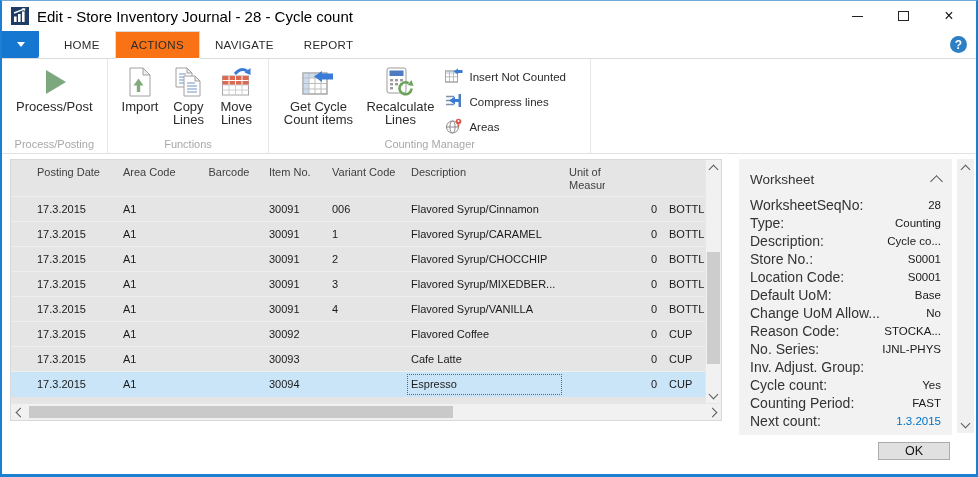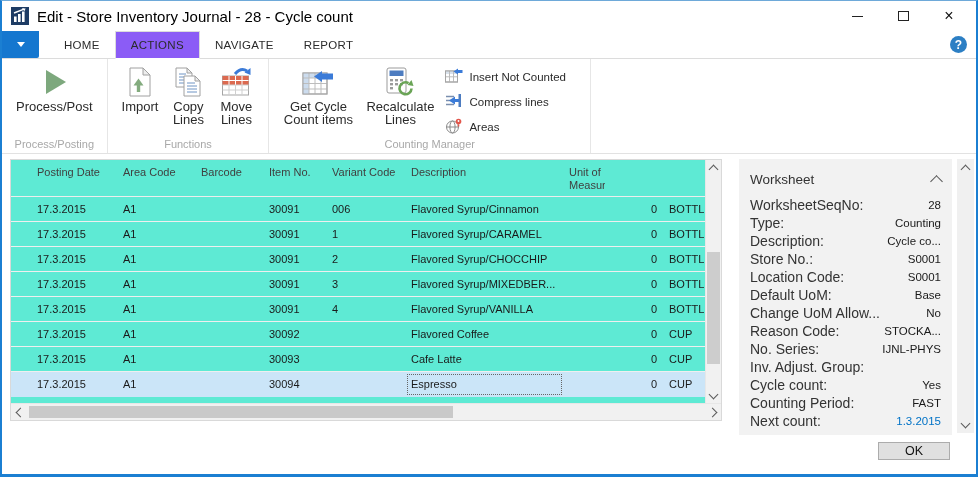--- a/index.html
+++ b/index.html
@@ -17,46 +17,46 @@
   .glyph-min{width:11px;height:0;border-top:1px solid #222;display:block;}
   .glyph-max{width:9px;height:8px;border:1px solid #222;display:block;}
   .glyph-close{font-size:16px;color:#111;line-height:1;}
 
   
   .tabrow{position:absolute;top:30px;left:0;right:0;height:27px;display:flex;align-items:stretch;border-bottom:1px solid #dcdcdc;background:#fff;}
   .appmenu{width:37px;background:#1577cf;display:flex;align-items:center;justify-content:center;border-radius:0 0 2px 0;}
   .caret-down{width:0;height:0;border-left:4px solid transparent;border-right:4px solid transparent;border-top:5px solid #fff;}
   .tab{padding:0 15px;display:flex;align-items:center;font-size:11.5px;color:#2b2b2b;letter-spacing:.3px;white-space:nowrap;}
   .tab.first{margin-left:10px;}
-  .tab.selected{background:#8b5cf6;border:1px solid #dcdcdc;border-bottom:1px solid #fff;margin-bottom:-1px;z-index:2;}
+  .tab.selected{background:#f97316;border:1px solid #dcdcdc;border-bottom:1px solid #fff;margin-bottom:-1px;z-index:2;}
   .help{margin-left:auto;margin-right:9px;align-self:center;width:17px;height:17px;border-radius:50%;
     background:#2c7fc4;color:#fff;font-size:12px;font-weight:bold;display:flex;align-items:center;justify-content:center;}
 
   
   .ribbon{position:absolute;top:58px;left:0;right:0;height:94px;display:flex;background:#fff;border-bottom:1px solid #e2e2e2;}
   .rgroup{position:relative;display:flex;align-items:flex-start;padding:4px 8px 16px 8px;border-right:1px solid #e6e6e6;}
   .rgroup-label{position:absolute;bottom:3px;left:0;right:0;text-align:center;color:#a8a8a8;font-size:11px;white-space:nowrap;}
   .rbtn{display:flex;flex-direction:column;align-items:center;padding:1px 6px;cursor:default;}
   .ric{height:36px;display:flex;align-items:center;justify-content:center;}
   .rlabel{font-size:13px;line-height:13px;text-align:center;color:#2b2b2b;}
   .rsmall-col{display:flex;flex-direction:column;gap:8px;padding:5px 10px 0 4px;}
   .rsbtn{display:flex;align-items:center;gap:6px;font-size:11.5px;color:#2b2b2b;white-space:nowrap;cursor:default;}
 
   
-  .grid{position:absolute;left:8px;top:158px;width:712px;height:262px;border:1px solid #d9d9d9;background:#5eead4;box-sizing:border-box;}
+  .grid{position:absolute;left:8px;top:158px;width:712px;height:262px;border:1px solid #d9d9d9;background:#e5e5e5;box-sizing:border-box;}
   .gridbody{position:absolute;top:0;left:0;right:16px;bottom:17px;overflow:hidden;}
   .trow,.throw{display:flex;}
   .throw{height:36px;border-bottom:1px solid #ededed;}
   .trow{height:24px;border-bottom:1px solid #efefef;align-items:center;}
   .trow.selected{background:#cbe5f8;border-bottom-color:#cbe5f8;}
   .th{font-size:11px;color:#404040;padding-top:6px;line-height:13px;box-sizing:border-box;overflow:hidden;}
   .td{font-size:11px;color:#1a1a1a;white-space:nowrap;overflow:hidden;box-sizing:border-box;line-height:23px;height:23px;}
   .c0{width:105px;padding-left:26px;}
   .c1{width:85px;padding-left:7px;}
-  .c2{width:62px;text-align:left;padding-right:6px;}
+  .c2{width:62px;text-align:center;padding-right:6px;}
   .c3{width:63px;padding-left:6px;}
   .c4{width:80px;padding-left:6px;}
   .c5{width:157px;padding-left:5px;}
   .c6{width:100px;text-align:right;padding-right:6px;}
   .c7{width:42px;padding-left:6px;}
   .td.focus{outline:1px dotted #666;outline-offset:-2px;}
   
   .vscroll{position:absolute;top:0;right:0;bottom:17px;width:16px;background:#f1f1f1;border-left:1px solid #e7e7e7;box-sizing:border-box;}
   .vthumb{position:absolute;left:1px;right:1px;top:92px;height:112px;background:#cdcdcd;}
   .hscroll{position:absolute;left:0;right:0;bottom:0;height:17px;background:#f1f1f1;border-top:1px solid #e7e7e7;box-sizing:border-box;}

